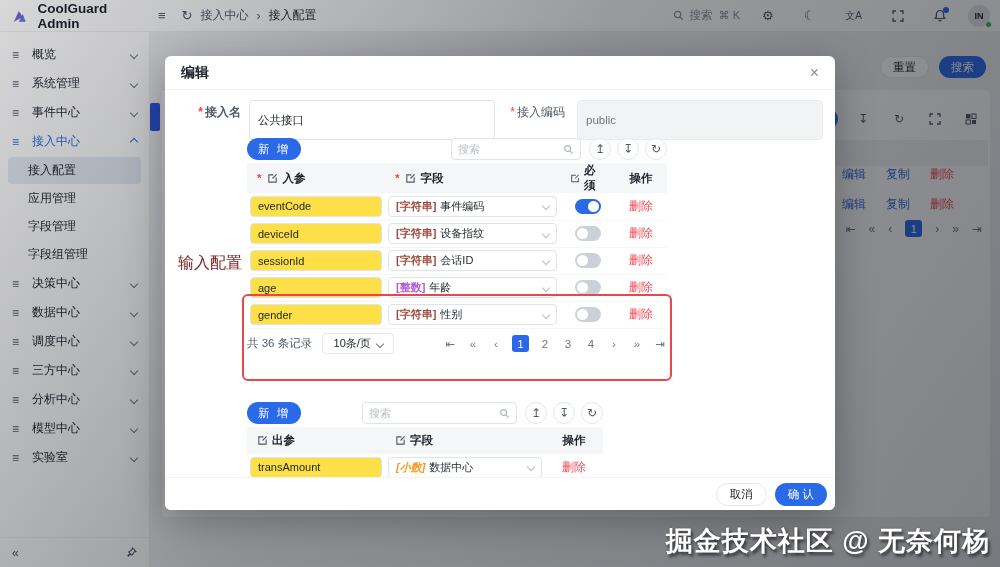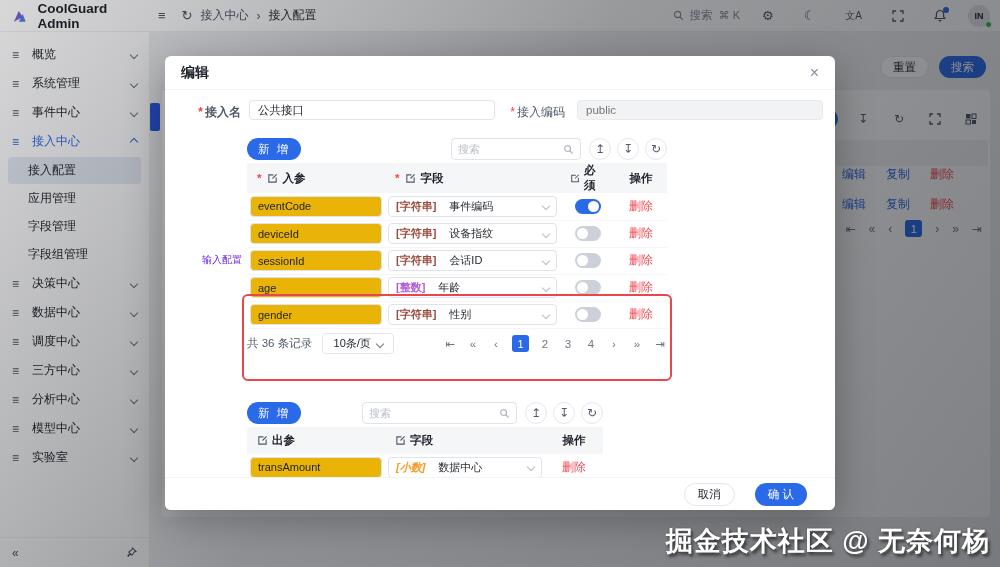--- a/index.html
+++ b/index.html
@@ -54,38 +54,38 @@
   .overlay { position:absolute; inset:0; z-index:2; background:linear-gradient(125deg, rgba(10,12,18,0.16) 0%, rgba(10,12,18,0.42) 45%, rgba(10,12,18,0.52) 100%); }
 
   
   .modal { position:absolute; z-index:3; left:165px; top:56px; width:670px; height:454px; background:#fff; border-radius:6px; box-shadow:0 10px 40px rgba(0,0,0,0.3); }
   .m-header { position:absolute; top:0; left:0; right:0; height:34px; display:flex; align-items:center; padding:0 16px; border-bottom:1px solid #f2f3f5; }
   .m-title { font-size:14px; font-weight:700; color:#1d2129; }
   .m-close { margin-left:auto; color:#86909c; font-size:16px; cursor:pointer; line-height:1; }
   .form-row { position:absolute; top:44px; left:0; right:0; height:24px; }
   .f-label { position:absolute; height:24px; line-height:24px; font-size:12px; color:#4e5969; text-align:right; }
   .req { color:#f53f3f; margin-right:2px; }
-  .f-input { position:absolute; height:20px; border:1px solid #e0e3e8; border-radius:4px; background:#fff; font-size:11.5px; color:#1d2129; line-height:22px; padding:4px 8px; }
+  .f-input { position:absolute; height:40px; border:1px solid #e0e3e8; border-radius:4px; background:#fff; font-size:11.5px; color:#1d2129; line-height:22px; padding:4px 8px; }
   .f-input.disabled { background:#f2f3f5; color:#a9aeb8; border-color:#e8eaed; }
-  .cfg-label { position:absolute; left:10px; top:197px; width:67px; text-align:right; font-size:10px; color:#6d28d9; }
+  .cfg-label { position:absolute; left:10px; top:197px; width:67px; text-align:right; font-size:16px; color:#7f1d1d; }
 
   .section { position:absolute; left:82px; }
   .sec-toolbar { display:flex; align-items:center; height:24px; margin-bottom:2px; }
   .btn-add { height:22px; padding:0 11px; background:#2a6ae9; color:#fff; border:none; border-radius:11px; font-size:11.5px; display:flex; align-items:center; cursor:pointer; letter-spacing:2px; }
   .search-box { height:22px; border:1px solid #e0e3e8; border-radius:4px; display:flex; align-items:center; padding:0 6px; gap:4px; background:#fff; }
   .search-box input { border:none; outline:none; flex:1; font-size:11px; color:#1d2129; background:transparent; width:100%; font-family:inherit; }
   .search-box input::placeholder { color:#b8bec7; }
   .tool-icons { display:flex; gap:6px; margin-left:8px; }
 
   table.cfg { border-collapse:collapse; table-layout:fixed; }
   table.cfg th { background:#f5f6f8; height:27px; font-size:11.5px; font-weight:600; color:#1d2129; text-align:left; padding:0 10px; }
   table.cfg td { height:27px; padding:0 3px; border-bottom:1px solid #f5f6f8; }
   .th-inner { display:flex; align-items:center; gap:4px; }
-  .cell-input { width:100%; height:21px; border:1px solid #e0e3e8; border-radius:4px; font-size:11px; color:#1d2329; padding:0 7px; background:#eab308; font-family:inherit; }
-  .select { height:21px; border:1px solid #e0e3e8; border-radius:4px; display:flex; align-items:center; padding:0 7px; gap:13px; background:#fff; cursor:pointer; }
+  .cell-input { width:100%; height:21px; border:1px solid #e0e3e8; border-radius:4px; font-size:11px; color:#1d2329; padding:0 7px; background:#fde047; font-family:inherit; }
+  .select { height:21px; border:1px solid #e0e3e8; border-radius:4px; display:flex; align-items:center; padding:0 7px; gap:4px; background:#fff; cursor:pointer; }
   .select[data-focused="true"] { border-color:#2a6ae9; box-shadow:0 0 0 1px rgba(42,106,233,.2); }
   .type-tag { font-weight:700; font-size:11px; }
   .type-tag[data-type="string"] { color:#9d4a3f; }
   .type-tag[data-type="int"] { color:#b25cd8; }
   .type-tag[data-type="decimal"] { color:#f59a23;font-style:italic; }
   .sel-name { font-size:11px; color:#1d2329; white-space:nowrap; overflow:hidden; }
   .select .chev { margin-left:auto; border-color:#b6bcc6; }
   .toggle { width:26px; height:15px; border-radius:8px; background:#ccd1d9; position:relative; cursor:pointer; margin:0 auto; }
   .toggle .knob { position:absolute; top:2px; left:2px; width:11px; height:11px; border-radius:50%; background:#fff; }
   .toggle[data-on="true"] { background:#2a6ae9; }
@@ -94,21 +94,21 @@
   .tbl-wrap { position:relative; }
   .hl-box { position:absolute; left:-5px; top:131px; width:430px; height:87px; border:2.5px solid #e8474d; border-radius:6px; pointer-events:none; }
 
   .pgn { display:flex; align-items:center; height:24px; margin-top:3px; font-size:11.5px; color:#4e5969; }
   .pgn .total { margin-right:10px; }
   .size-sel { height:21px; width:72px; border:1px solid #e5e6eb; border-radius:4px; display:flex; align-items:center; justify-content:center; gap:6px; font-size:11px; color:#1d2329; cursor:pointer; }
   .pager { margin-left:auto; display:flex; align-items:center; gap:9px; color:#6b7785; }
   .pager span { cursor:pointer; min-width:14px; text-align:center; }
   .pager .cur { width:17px; height:17px; border-radius:3px; background:#2a6ae9; color:#fff; display:flex; align-items:center; justify-content:center; font-size:11px; }
 
-  .m-footer { position:absolute; left:0; right:0; bottom:0; height:33px; background:#fff; border-top:1px solid #f2f3f5; border-radius:0 0 6px 6px; display:flex; align-items:center; justify-content:flex-end; gap:20px; padding:0 28px; }
+  .m-footer { position:absolute; left:0; right:0; bottom:0; height:33px; background:#fff; border-top:1px solid #f2f3f5; border-radius:0 0 6px 6px; display:flex; align-items:center; justify-content:flex-end; gap:8px; padding:0 8px; }
   .btn-cancel { height:23px; padding:0 13px; background:#fff; border:1px solid #e5e6eb; border-radius:12px; font-size:11.5px; color:#1d2129; cursor:pointer; }
   .btn-confirm { height:23px; padding:0 13px; background:#2a6ae9; border:none; border-radius:12px; font-size:11.5px; color:#fff; cursor:pointer; }
 
   
   .watermark { position:absolute; z-index:4; right:10px; bottom:8px; font-size:27px; font-weight:700; color:#fff; letter-spacing:1px; text-shadow:2px 3px 3px rgba(0,0,0,.55), 0 0 2px rgba(0,0,0,.35); }
 
   
   .chev { width:6px; height:6px; border-right:1.5px solid #6b7785; border-bottom:1.5px solid #6b7785; transform:rotate(45deg); display:inline-block; }
   .chev.up { transform:rotate(-135deg); }
   svg.ic { display:block; }

